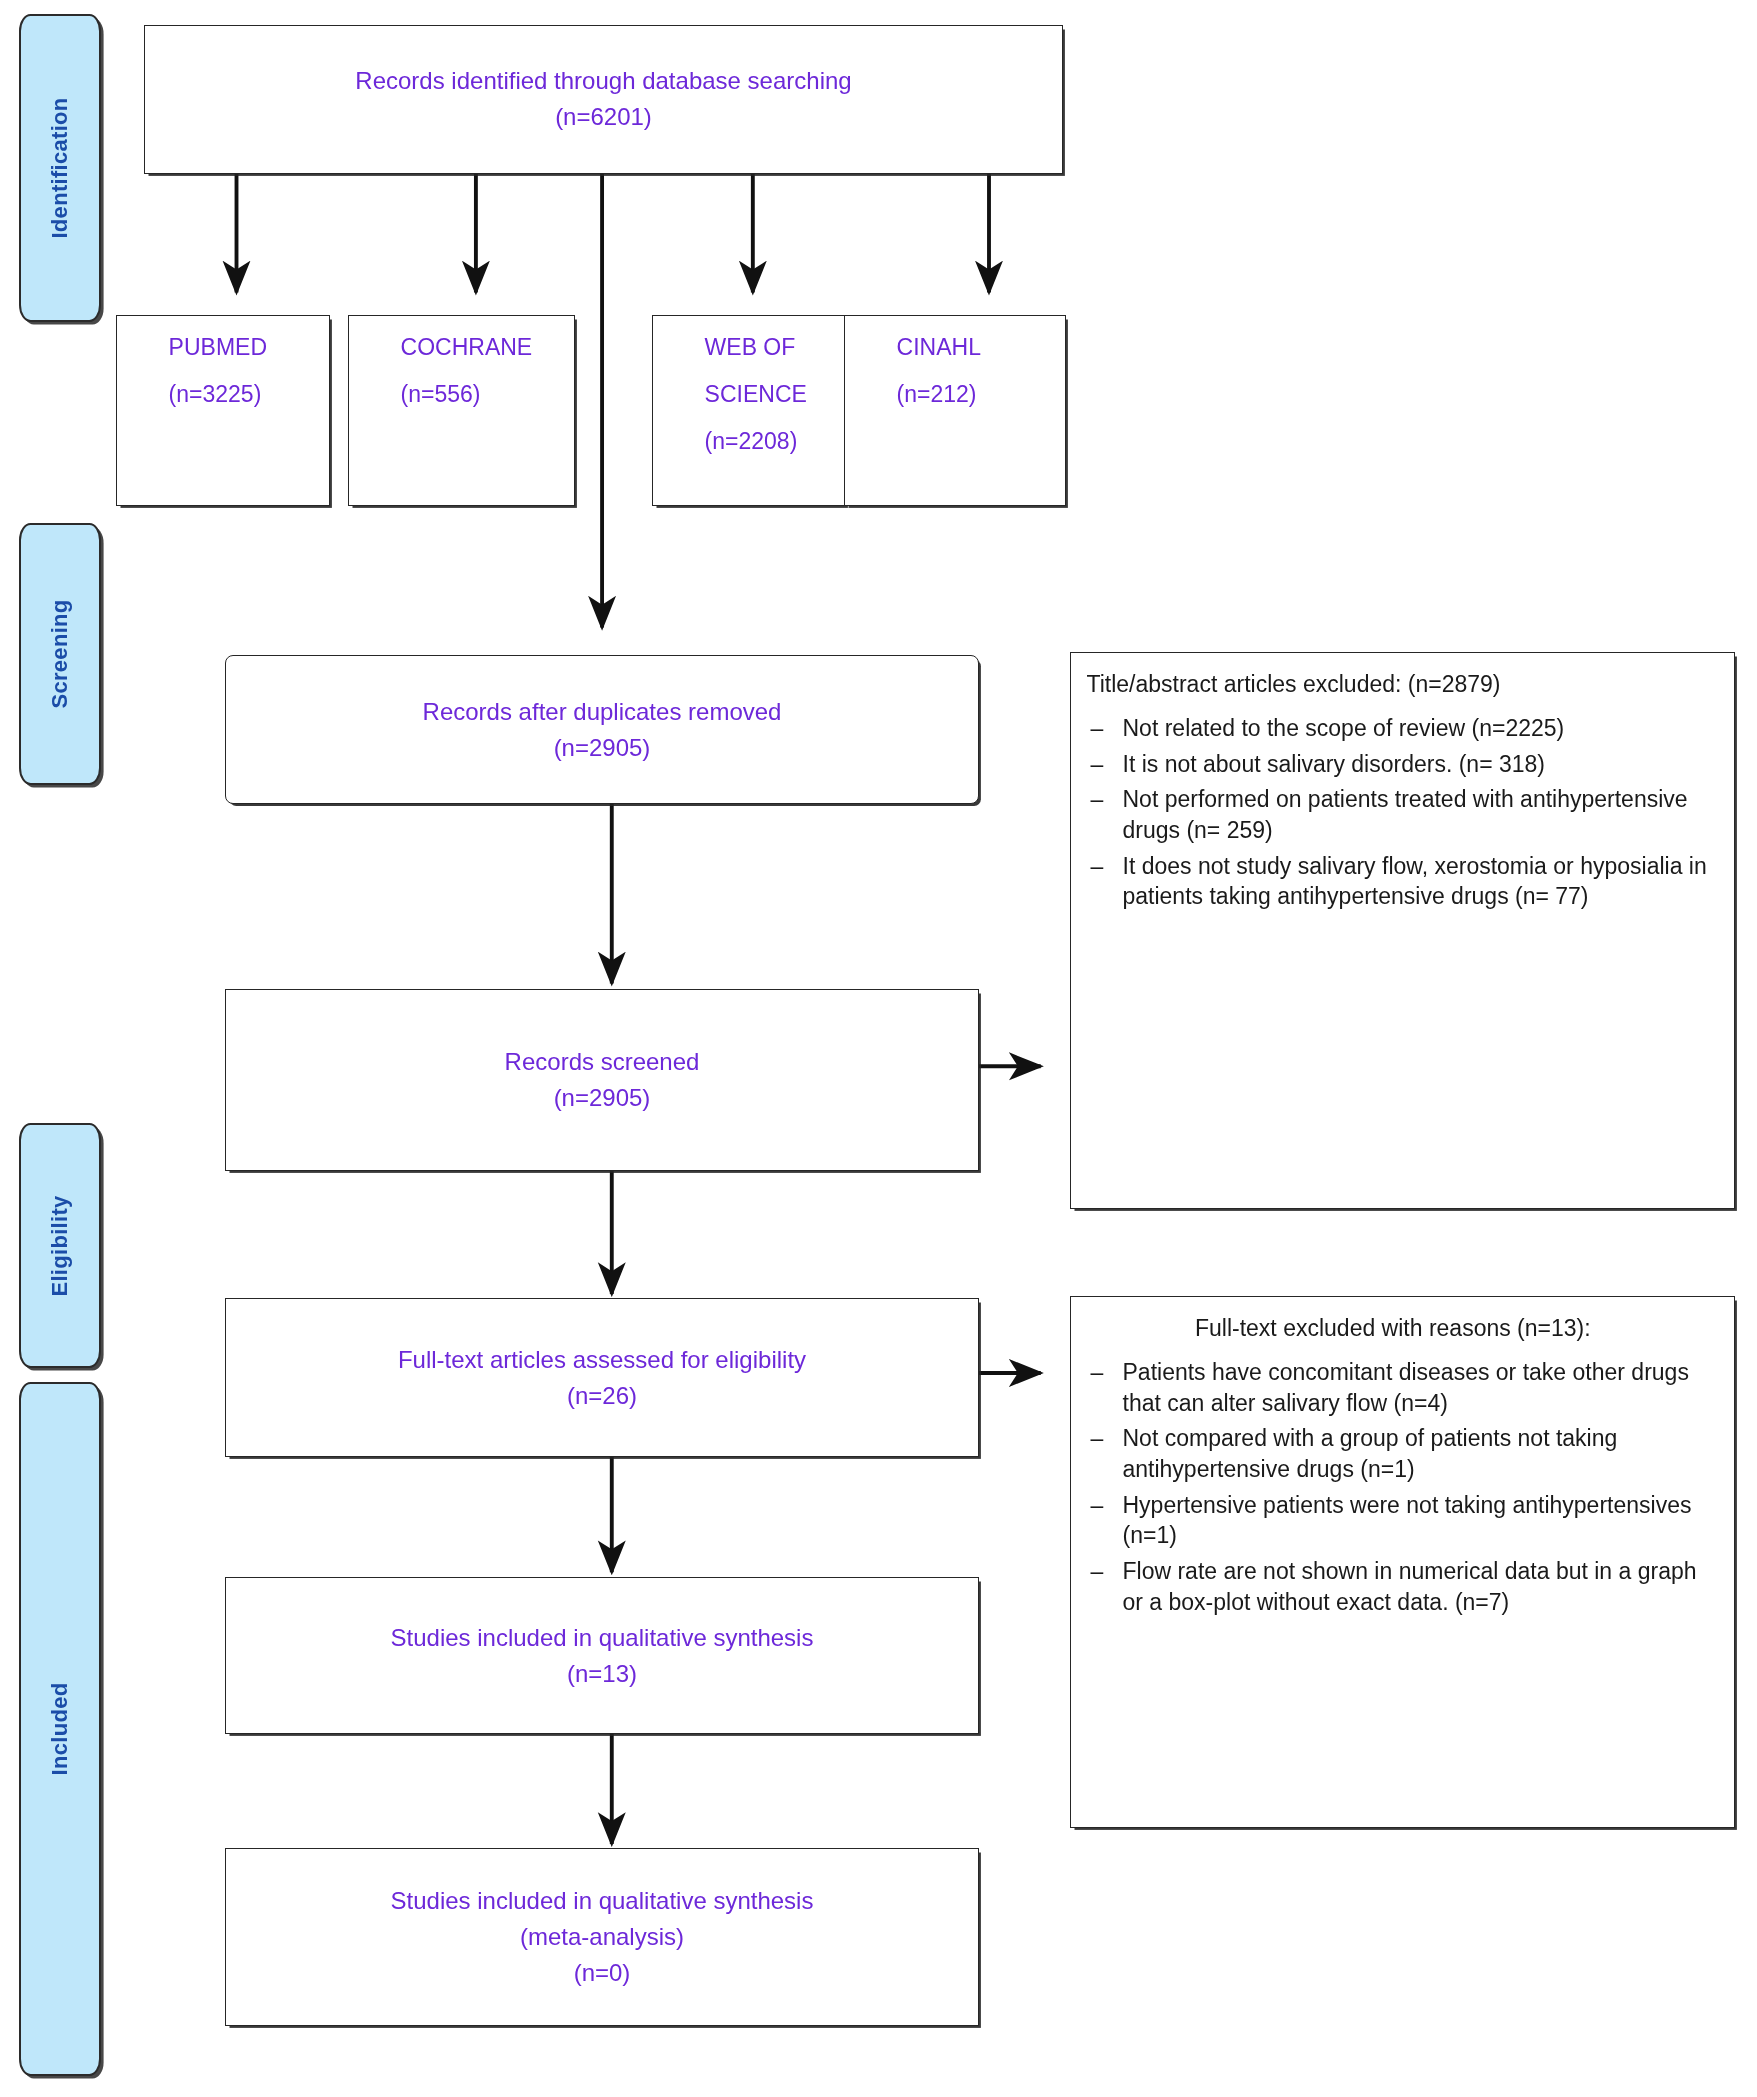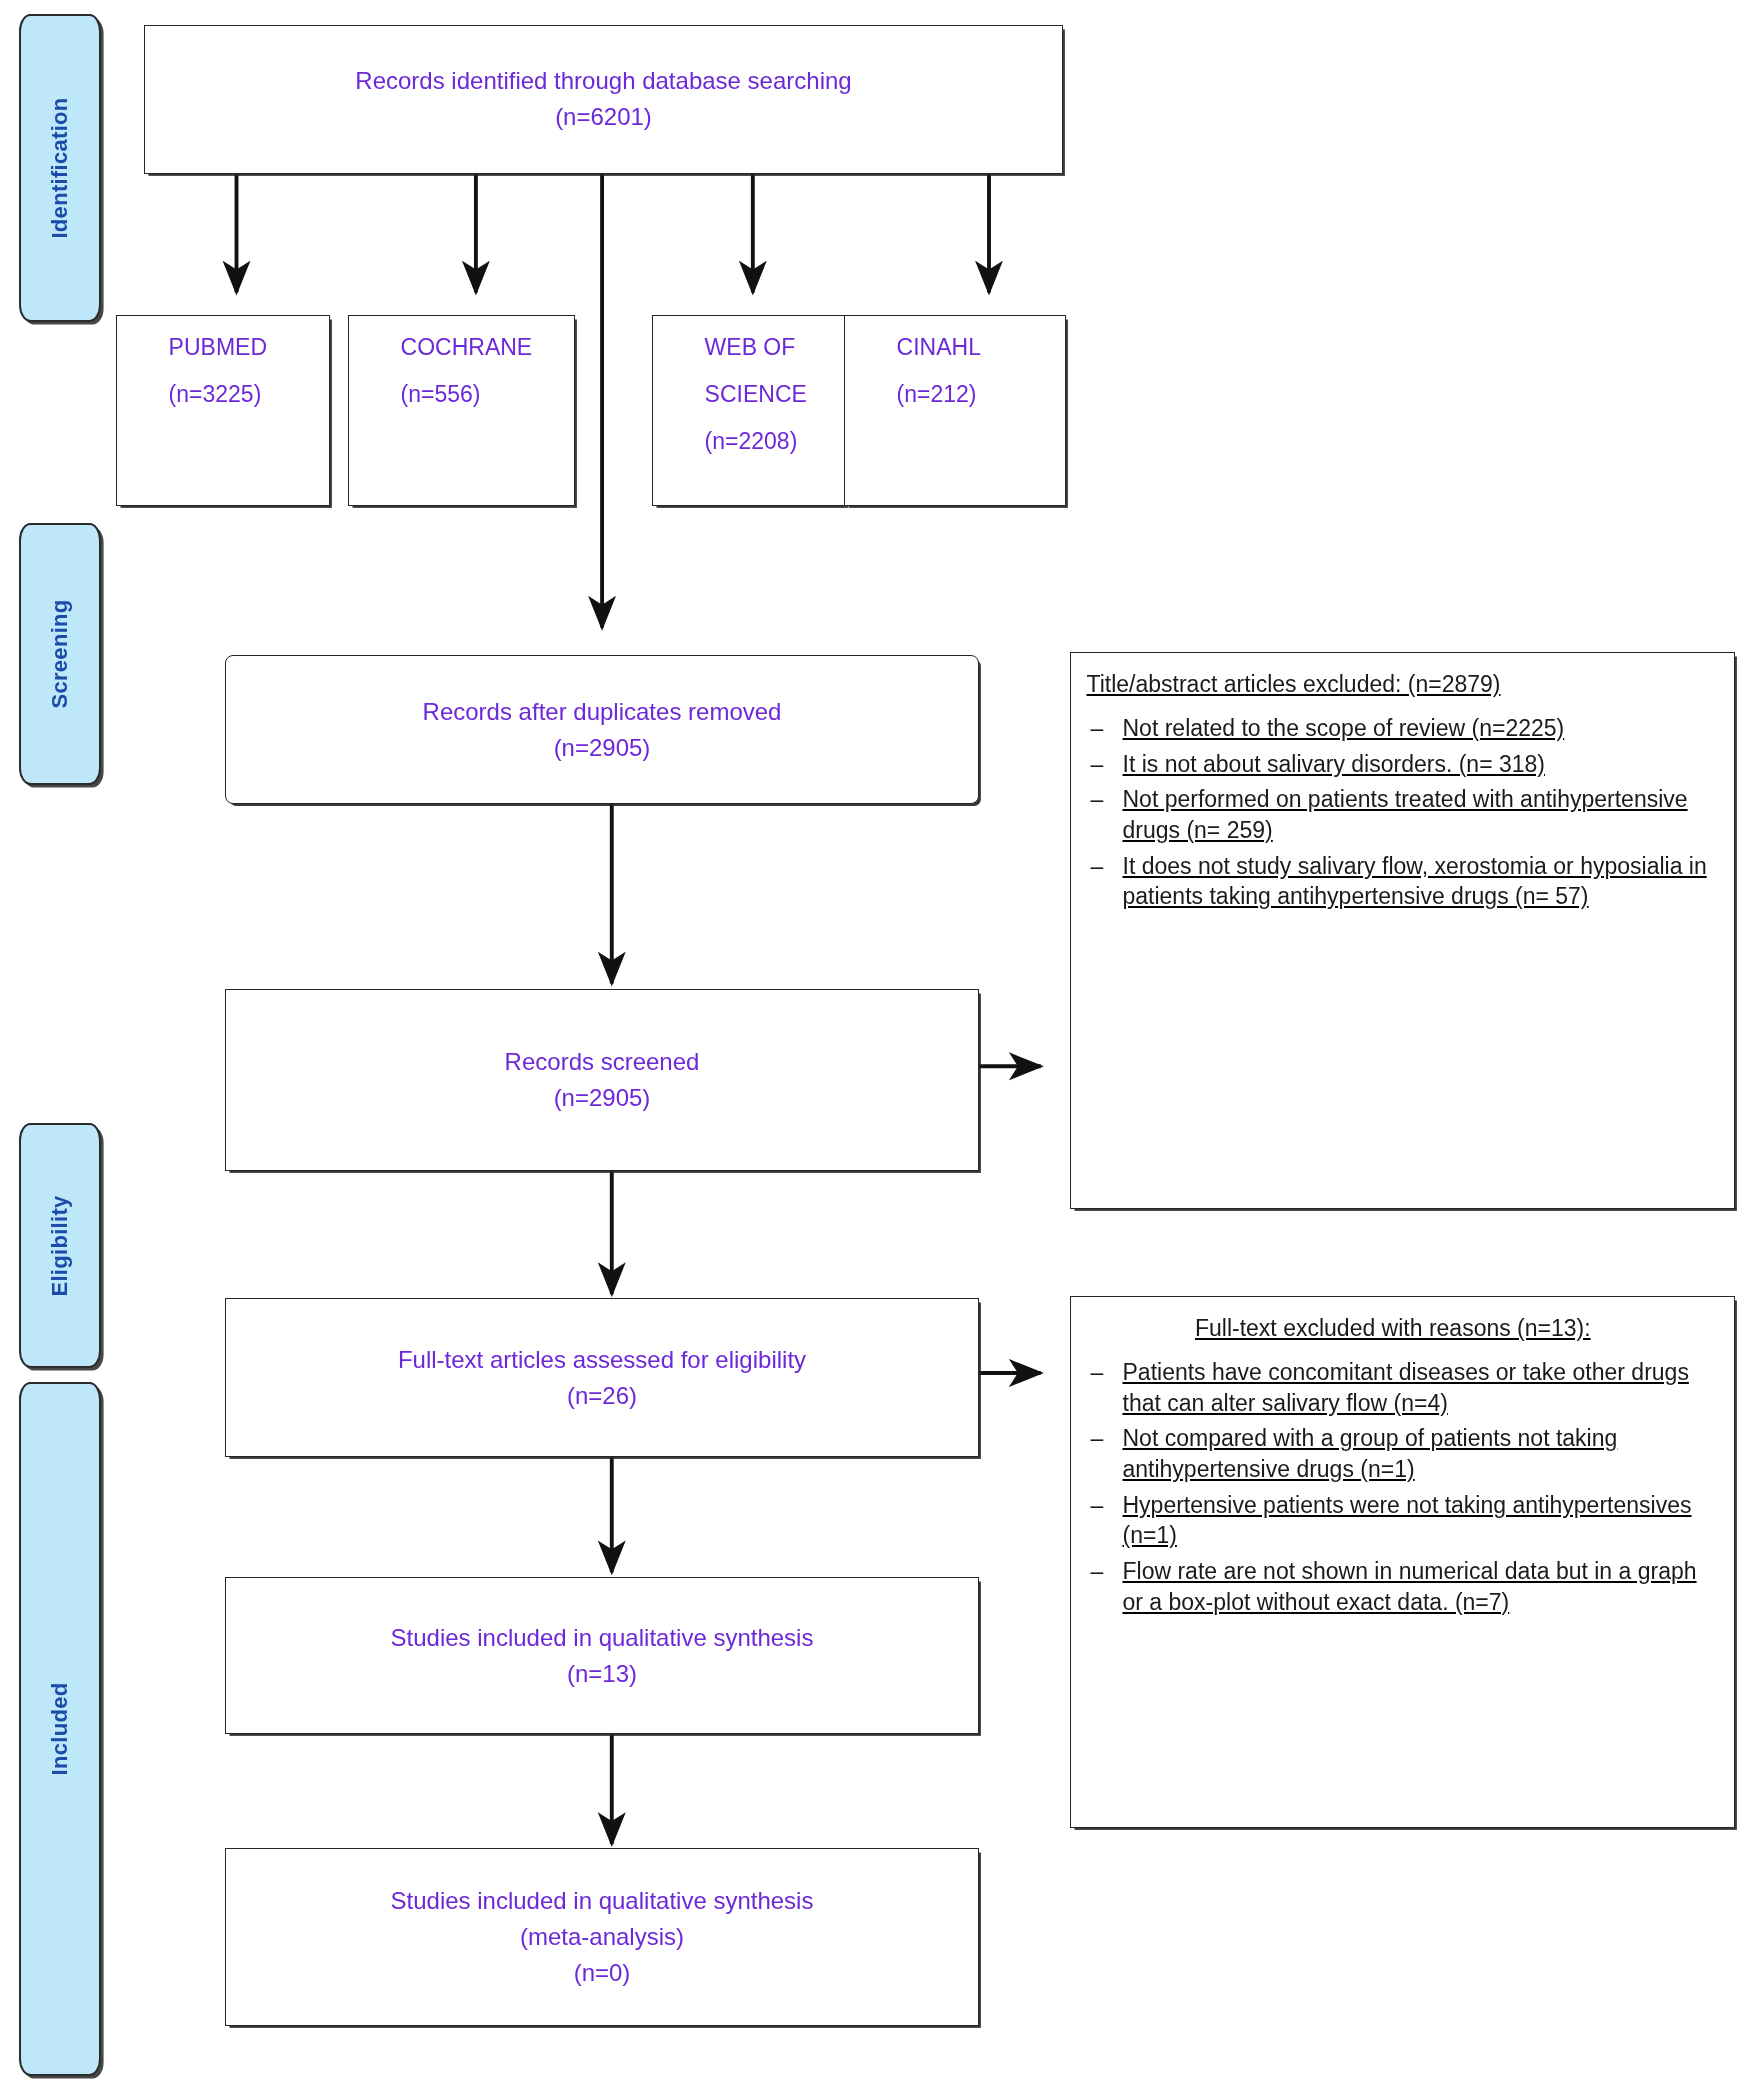--- a/index.html
+++ b/index.html
@@ -76,21 +76,20 @@
   .db-box .line + .line { margin-top: 19.4px; }
 
   
   .reason-box {
     position: absolute;
     box-sizing: border-box;
     background: #ffffff;
     border: 1.9px solid #262626;
     box-shadow: 3.2px 3.2px 0 -1.3px rgba(35,35,35,0.9);
     padding: 17px 15.5px 11.6px 15.5px;
-    text-decoration: underline;
   }
   .reason-title {
     color: #1a1a1a;
     font-size: 23px;
     line-height: 1.25;
     margin-bottom: 14.2px;
   }
   .reason-title.centered { text-align: center; padding-right: 19.4px; }
   .reason-list {
     list-style: none;
@@ -217,21 +216,21 @@
       <li class="reason-item">
         <span class="dash">–</span>
         <span>It is not about salivary disorders. (n= 318)</span>
       </li>
       <li class="reason-item">
         <span class="dash">–</span>
         <span>Not performed on patients treated with antihypertensive drugs (n= 259)</span>
       </li>
       <li class="reason-item">
         <span class="dash">–</span>
-        <span>It does not study salivary flow, xerostomia or hyposialia in patients taking antihypertensive drugs (n= 57)</span>
+        <span>It does not study salivary flow, xerostomia or hyposialia in patients taking antihypertensive drugs (n= 77)</span>
       </li>
     </ul>
   </div>
 
   <div class="flow-box" style="left:225px; top:1298px; width:754px; height:159px;">
     <div class="line">Full-text articles assessed for eligibility</div>
     <div class="line">(n=26)</div>
   </div>
 
   <div class="reason-box" style="left:1070px; top:1296px; width:665px; height:532px;">

